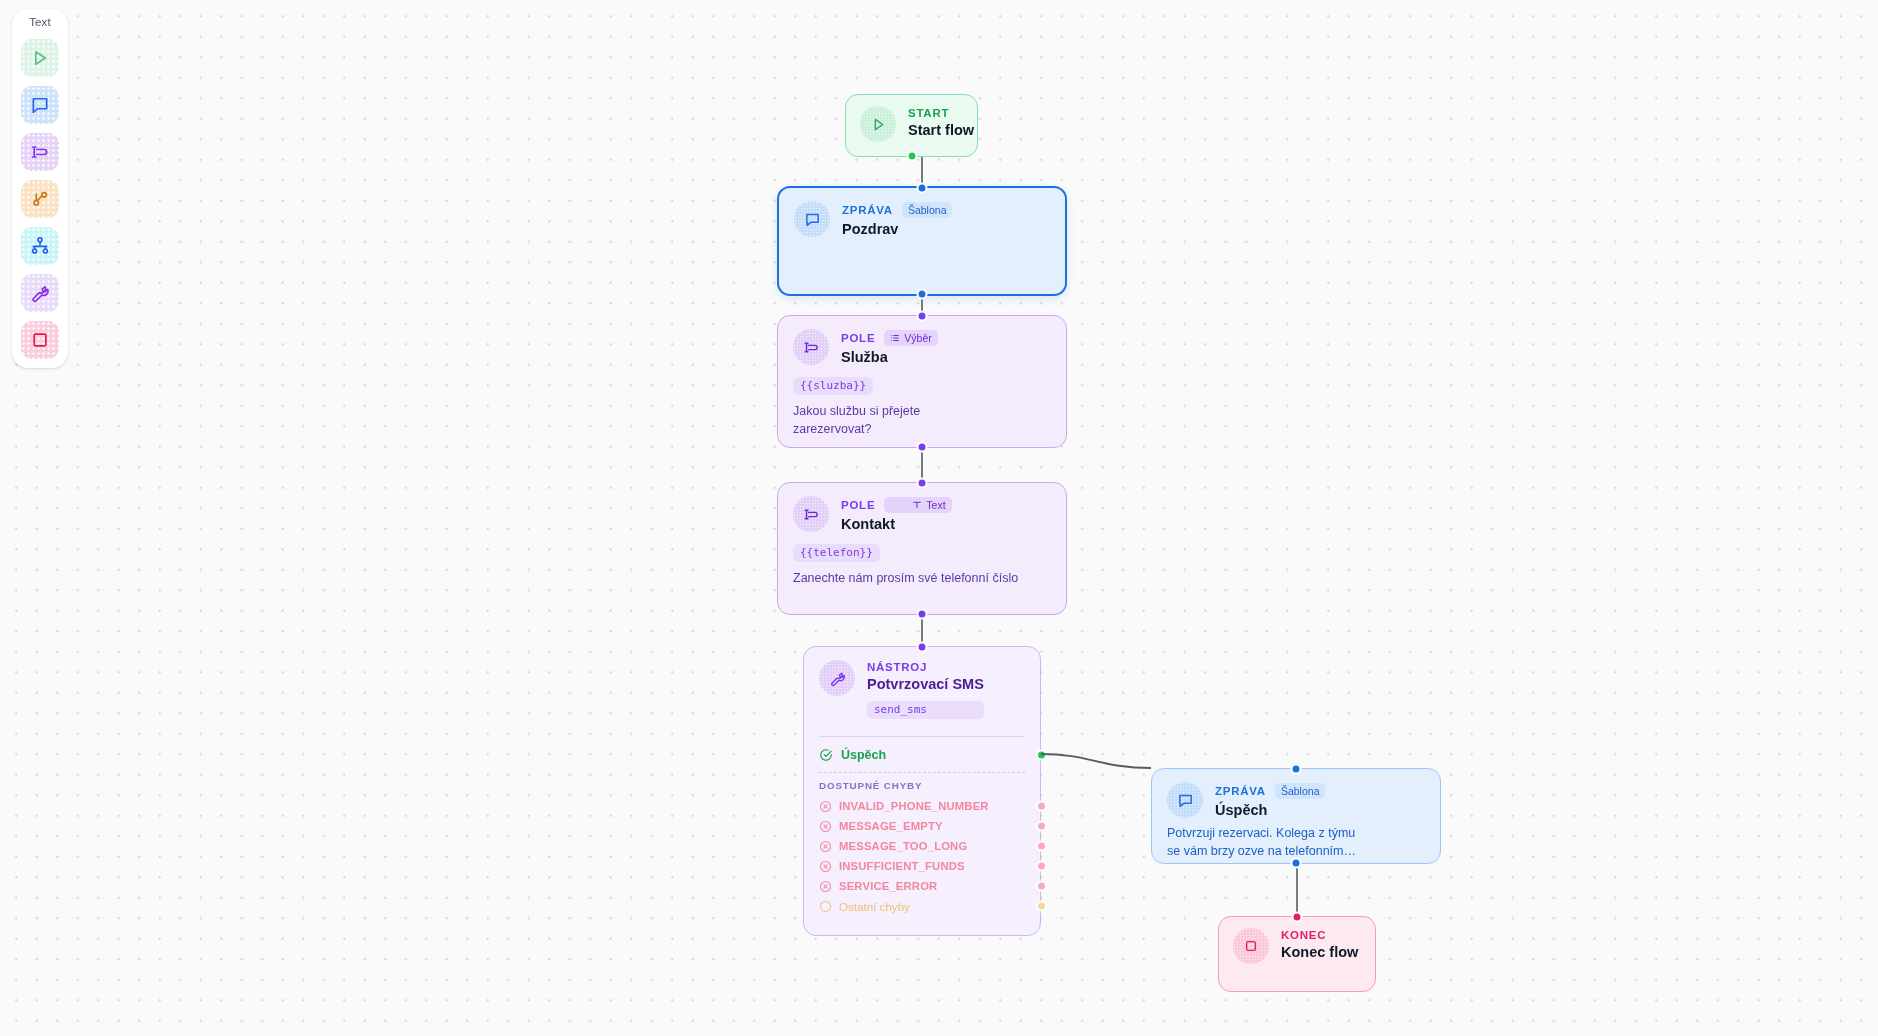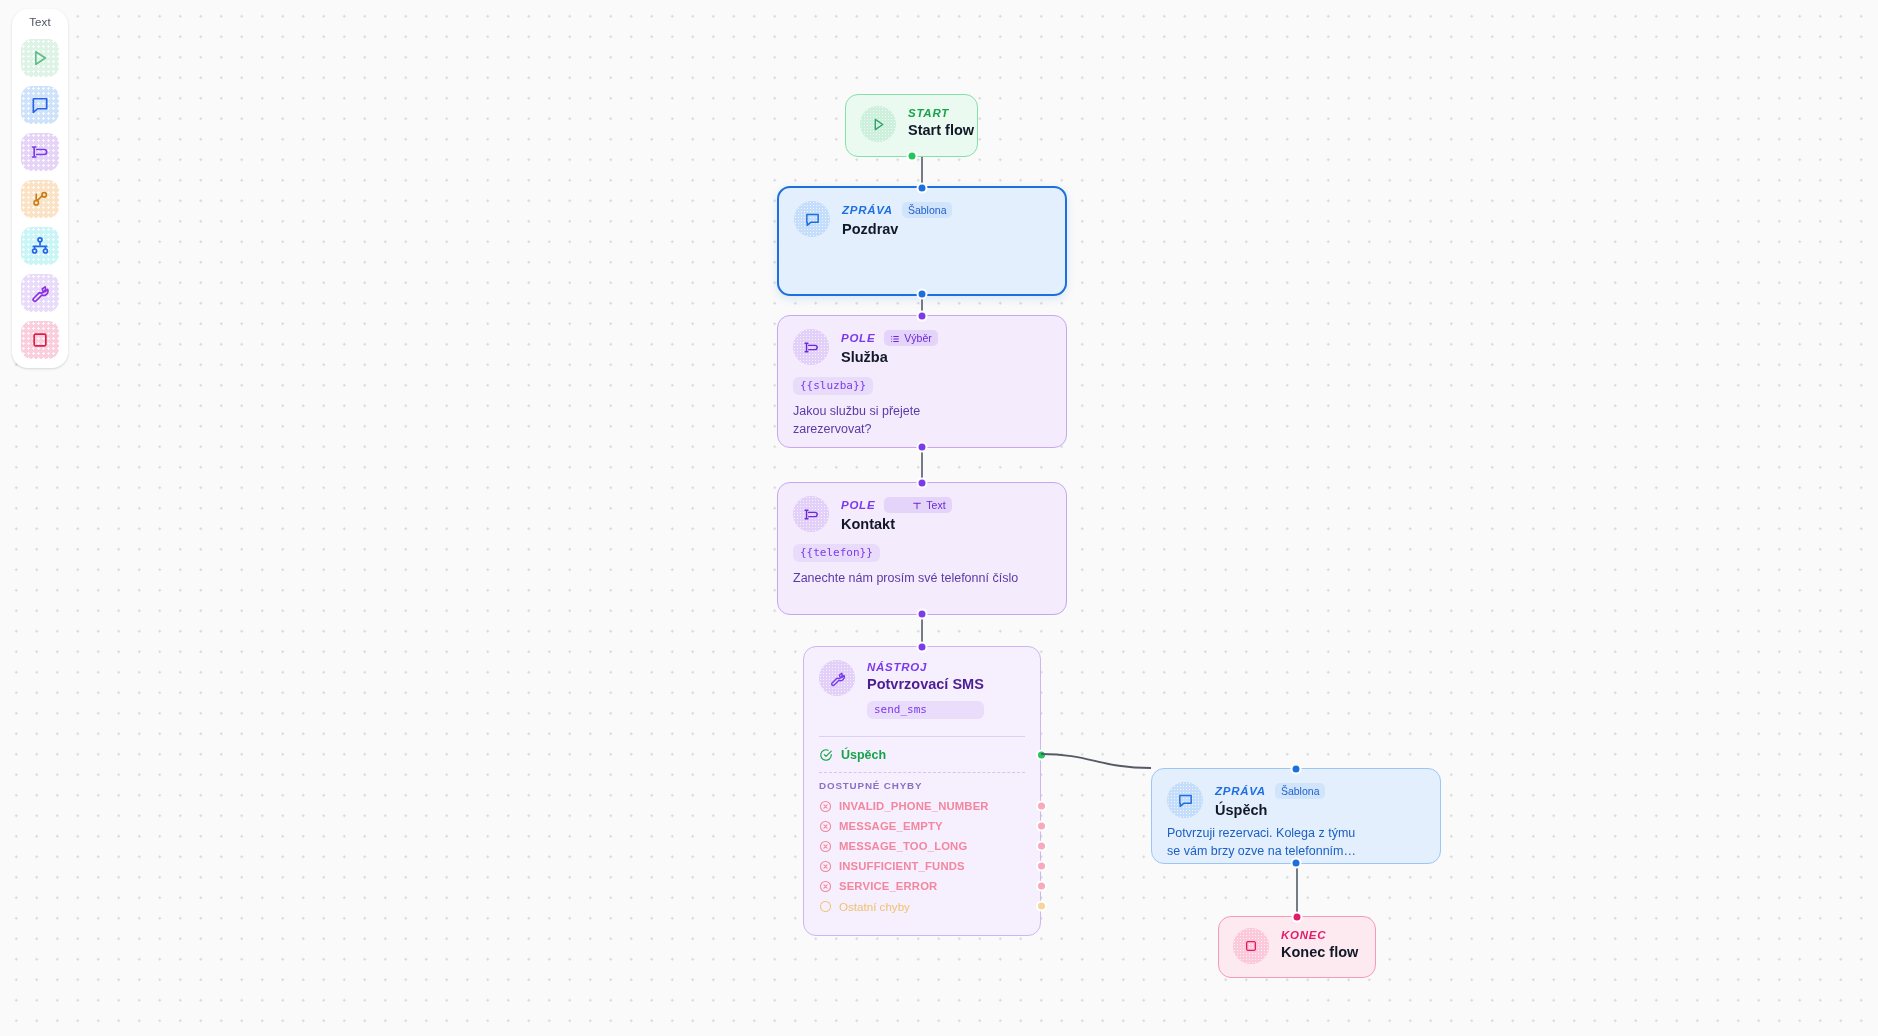--- a/index.html
+++ b/index.html
@@ -77,29 +77,28 @@
     flex: 0 0 36px;
     background-image: radial-gradient(circle, rgba(255,255,255,.9) 1px, transparent 1.2px);
     background-size: 5px 5px;
   }
   .node-headtext { display: flex; flex-direction: column; min-width: 0; padding-top: 1px; }
   .node-kindrow { display: flex; align-items: center; gap: 9px; }
   .node-kind {
     font-size: 11.5px;
     font-weight: 700;
     letter-spacing: 0.75px;
-    font-style: italic;
   }
   .node-badge {
     font-size: 10.5px;
     padding: 1.5px 6px 2px 6px;
     border-radius: 5px;
     font-weight: 400;
     display: inline-flex;
-    align-items: flex-end;
+    align-items: center;
     gap: 4px;
     white-space: nowrap;
   }
   .node-badge svg { display:block; }
   .node-title {
     font-size: 14.5px;
     font-weight: 700;
     color: #111827;
     margin-top: 2px;
     line-height: 1.25;
@@ -245,21 +244,21 @@
     border: 1.6px solid #9cc6f7;
   }
   #node-shrnuti .node-icon { background-color: #c3ddfb; }
   #node-shrnuti .node-kind { color: #1d6fe0; }
   #node-shrnuti .node-badge { background:#d0e4fc; color:#2563c9; }
   #node-shrnuti .node-title { color:#111827; }
   #node-shrnuti .node-text { color: #1b60c4; }
 
   
   #node-konec {
-    left: 1218px; top: 916px; width: 158px; height: 62px;
+    left: 1218px; top: 916px; width: 158px; height: 76px;
     background: #fde9f0;
     border: 1.6px solid #f79ab9;
   }
   #node-konec .node-inner { padding: 11px 14px; }
   #node-konec .node-icon { background-color: #fbc9da; }
   #node-konec .node-kind { color: #e11d6b; }
   #node-konec .node-title { color: #111827; }
 
   #edges { position: absolute; inset: 0; pointer-events: none; z-index: 5; }
 </style>

